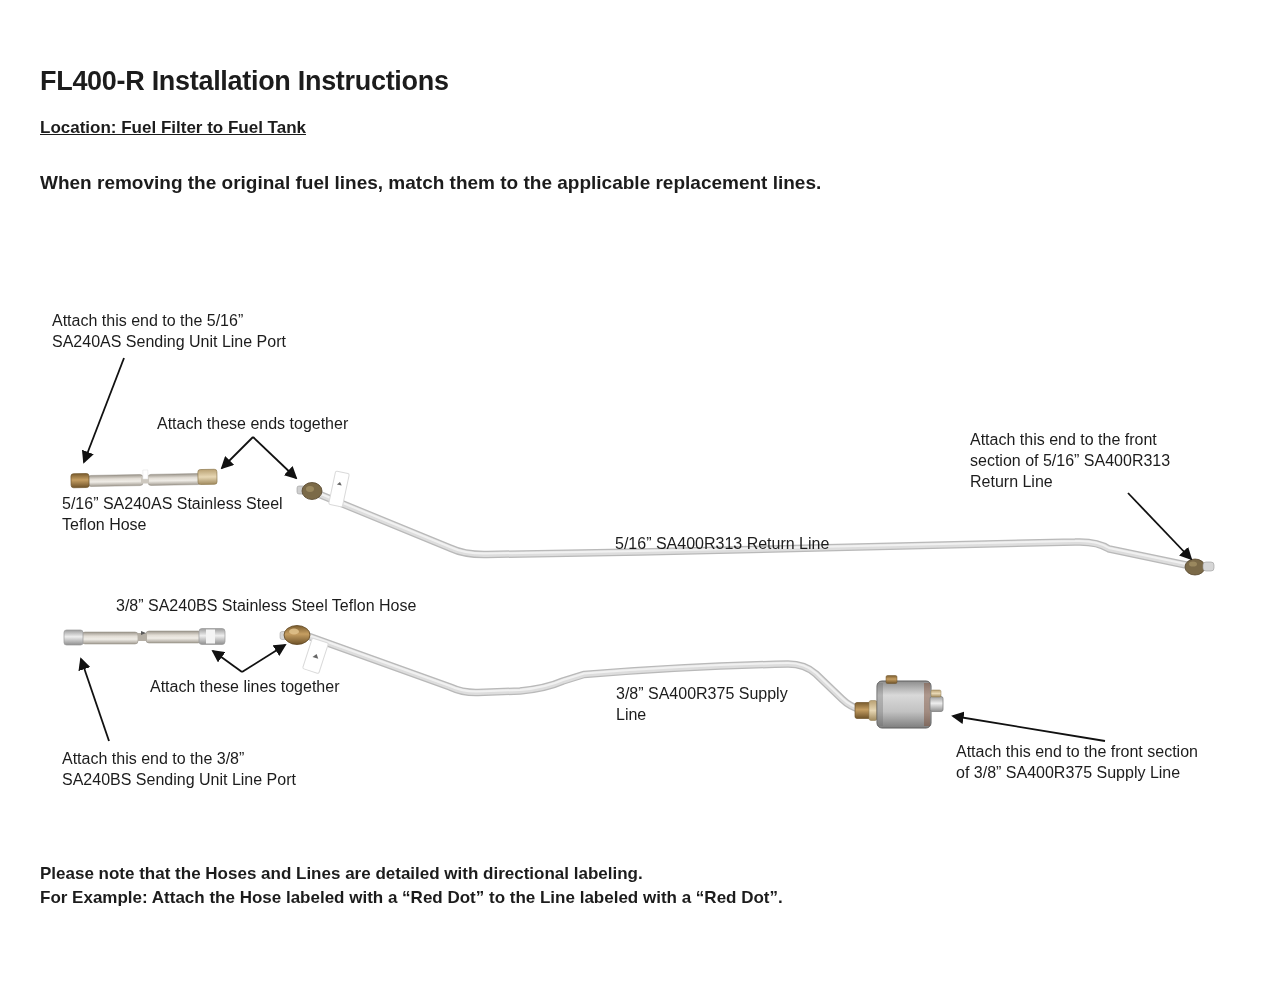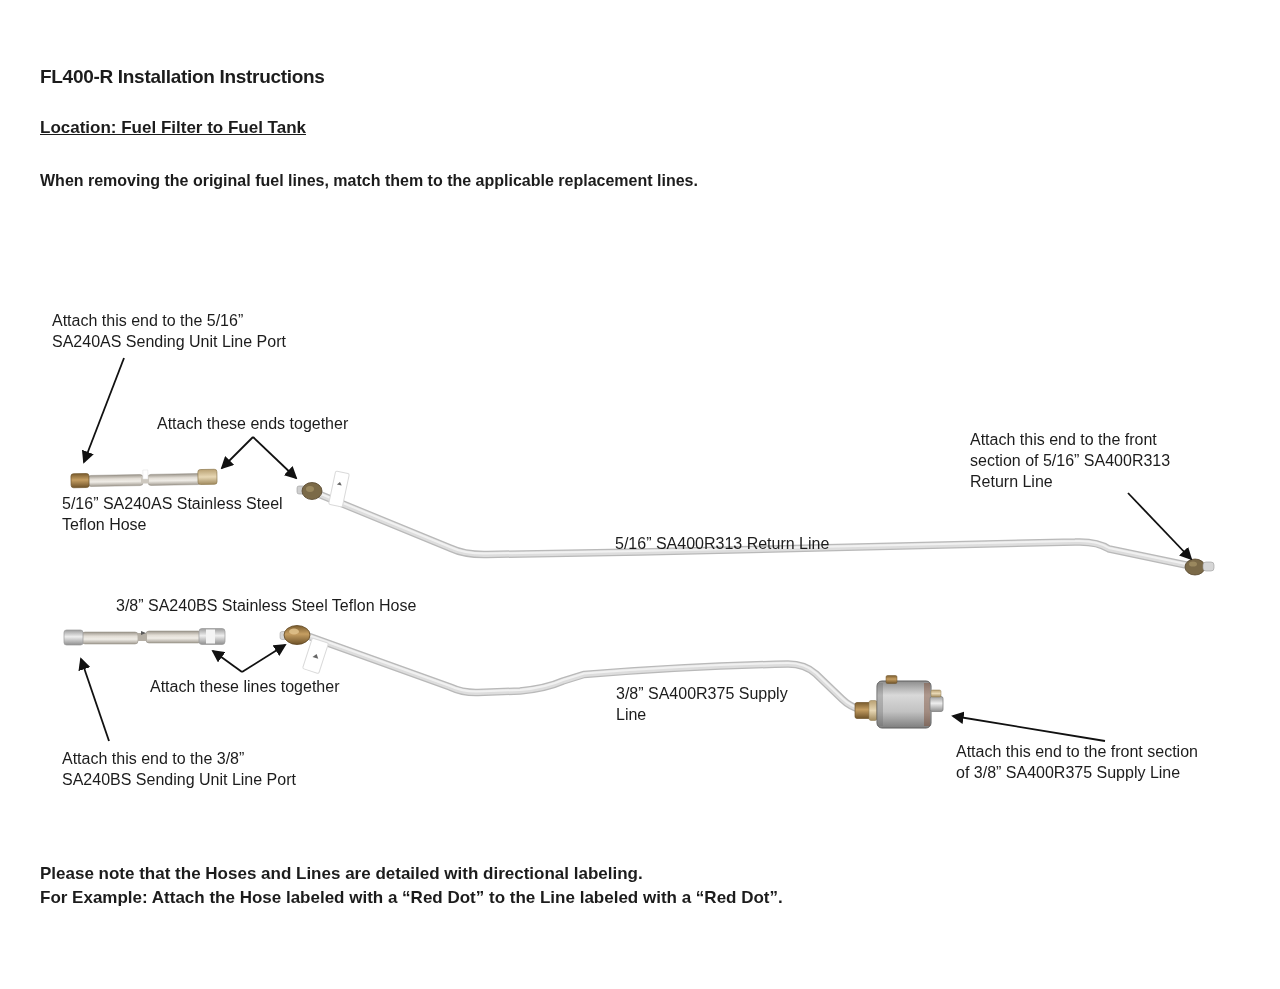--- a/index.html
+++ b/index.html
@@ -1,19 +1,19 @@
 <!DOCTYPE html>
 <html><head>
 <meta charset="utf-8">
 <style>
   html,body{margin:0;padding:0;background:#fff;}
   #page{position:relative;width:1280px;height:989px;background:#ffffff;overflow:hidden;
         font-family:"Liberation Sans",sans-serif;color:#1c1c1c;}
   .abs{position:absolute;}
-  .h-title{font-size:19px;font-weight:700;letter-spacing:-0.3px;white-space:pre;}
+  .h-title{font-size:27px;font-weight:700;letter-spacing:-0.3px;white-space:pre;}
   .h-sub{font-size:17px;font-weight:700;white-space:pre;}
   .ann{font-size:16px;line-height:21px;white-space:pre-line;}
   .ann.center{}
   .foot{font-size:17px;font-weight:700;line-height:24.5px;white-space:pre-line;}
   svg{position:absolute;left:0;top:0;}
 </style>
 </head>
 <body>
 
 <div id="page">
@@ -123,21 +123,21 @@
       <line x1="1128" y1="493" x2="1191" y2="559" marker-end="url(#ah)"></line>
       <line x1="242" y1="672" x2="213" y2="651" marker-end="url(#ah)"></line>
       <line x1="242" y1="672" x2="285" y2="645" marker-end="url(#ah)"></line>
       <line x1="109" y1="741" x2="81" y2="659" marker-end="url(#ah)"></line>
       <line x1="1105" y1="741" x2="953" y2="716" marker-end="url(#ah)"></line>
     </g>
   </svg>
 
   <div class="abs h-title" style="left:40px;top:66px;">FL400-R Installation Instructions</div>
   <div class="abs h-sub" style="left:40px;top:118px;text-decoration:underline;">Location: Fuel Filter to Fuel Tank</div>
-  <div class="abs h-sub" style="left:40px;top:172px;font-size:16px;">When removing the original fuel lines, match them to the applicable replacement lines.</div>
+  <div class="abs h-sub" style="left:40px;top:172px;font-size:19px;">When removing the original fuel lines, match them to the applicable replacement lines.</div>
 
   <div class="abs ann center" style="left:52px;top:310px;width:250px;">Attach this end to the 5/16”
 SA240AS Sending Unit Line Port</div>
   <div class="abs ann" style="left:157px;top:413px;text-align:center;">Attach  these ends together</div>
   <div class="abs ann" style="left:62px;top:493px;">5/16” SA240AS Stainless Steel
 Teflon Hose</div>
   <div class="abs ann" style="left:615px;top:533px;">5/16” SA400R313 Return Line</div>
   <div class="abs ann" style="left:970px;top:429px;width:220px;">Attach this end to the front
 section of 5/16” SA400R313
 Return Line</div>

